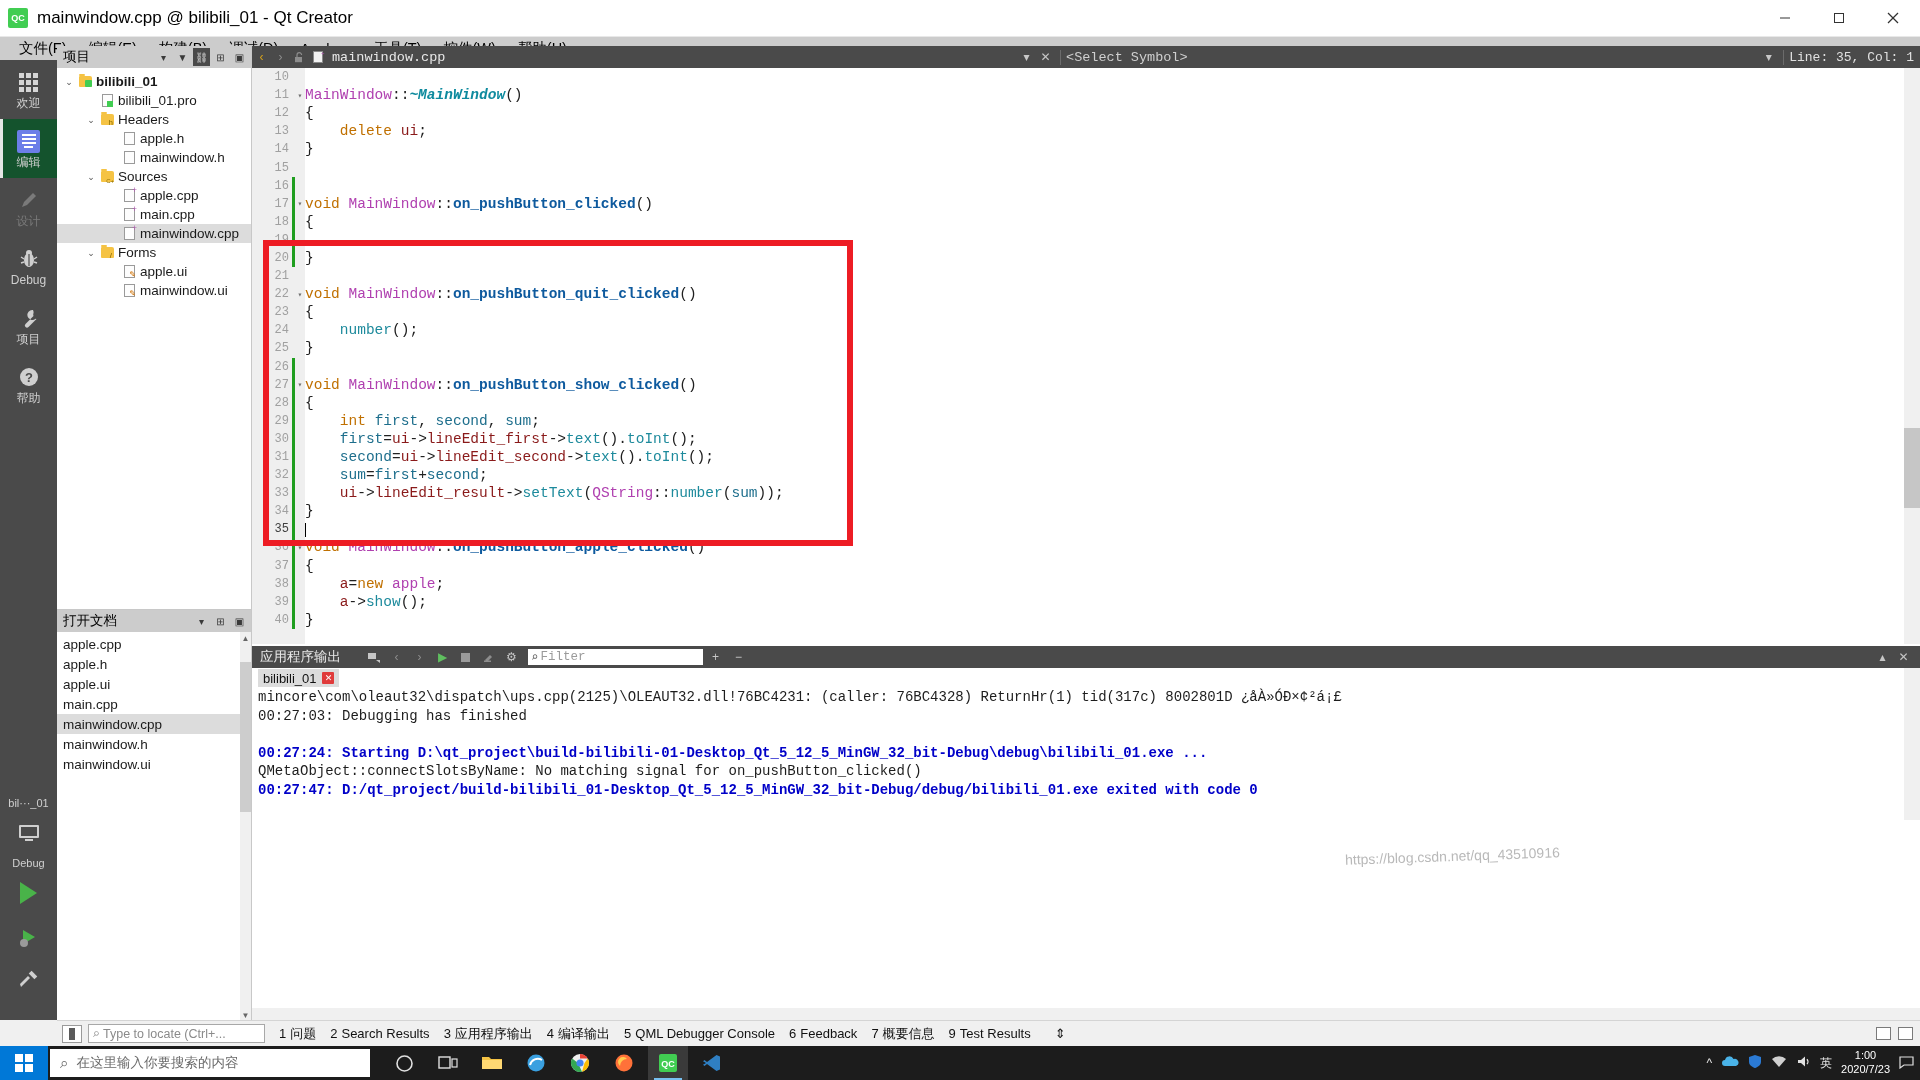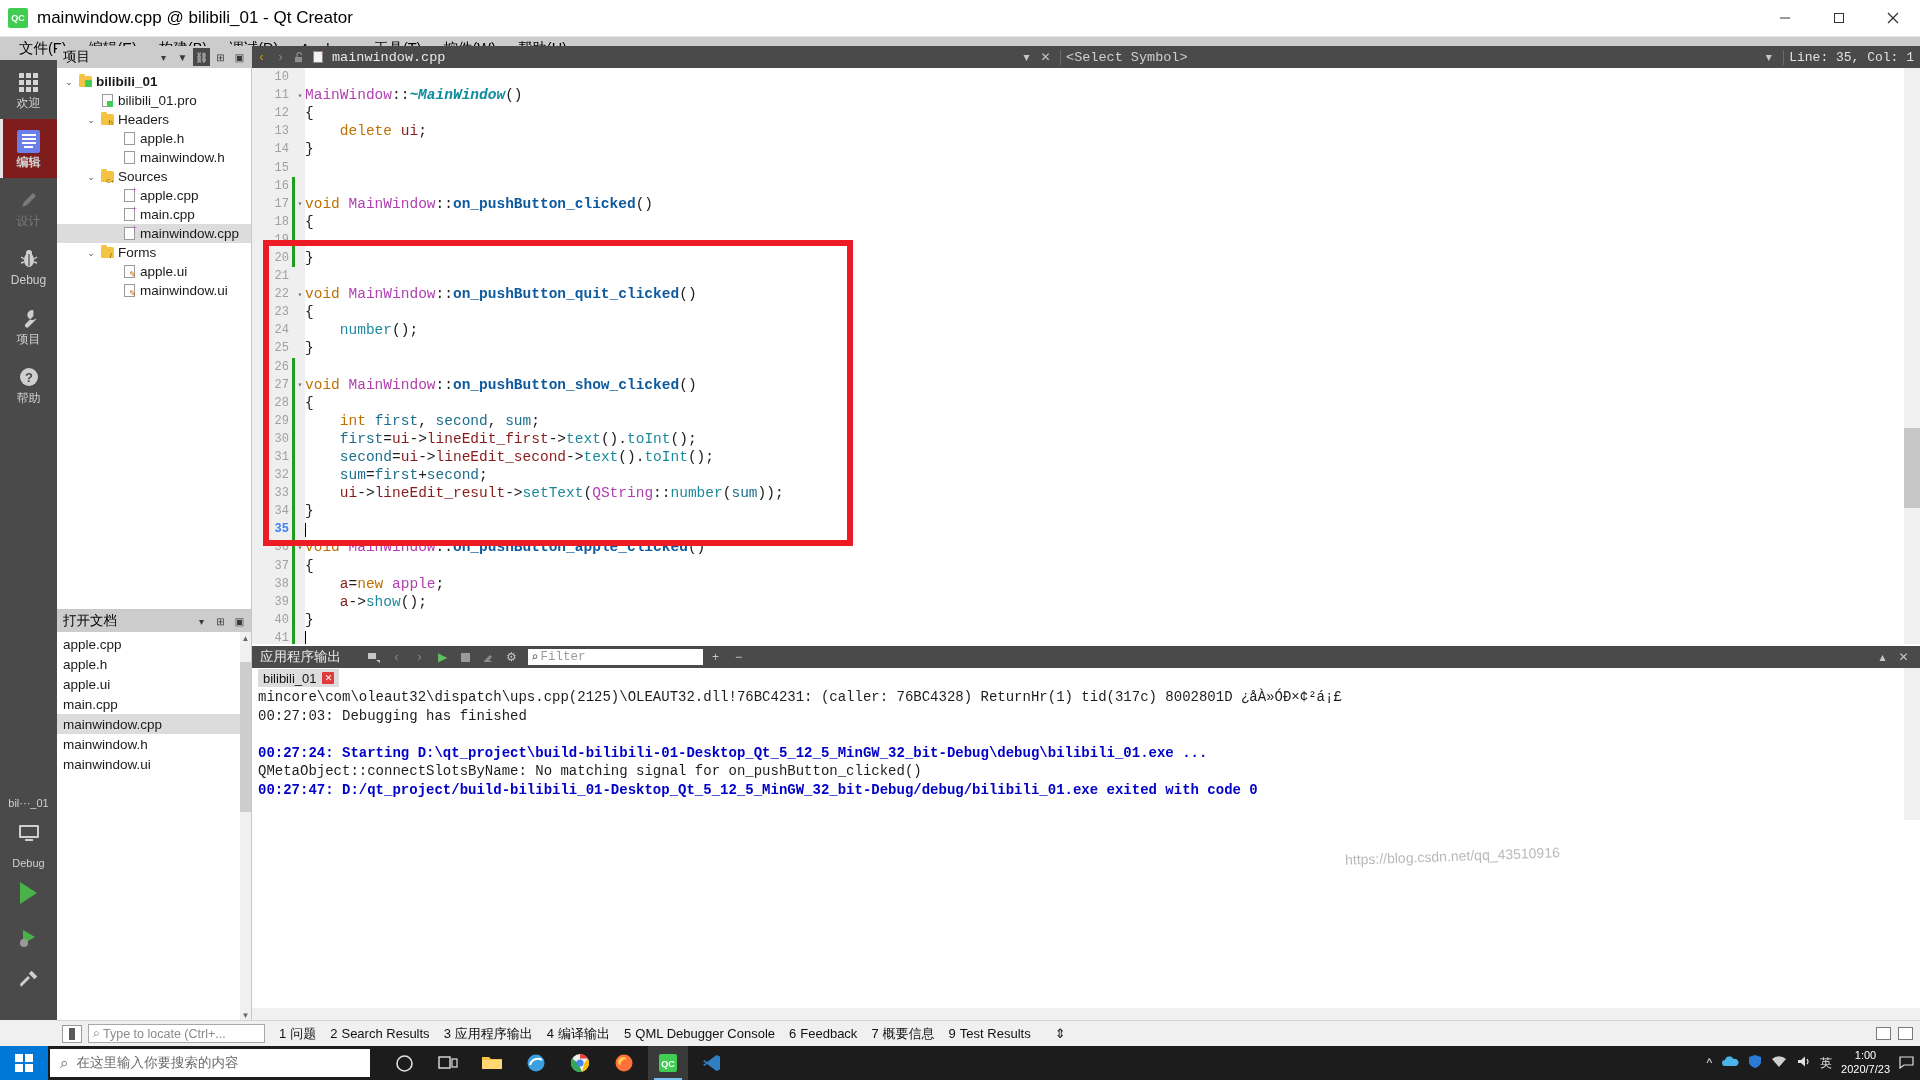--- a/index.html
+++ b/index.html
@@ -45,21 +45,21 @@
   
   .modebar {
     position:absolute; left:0; top:60px; width:57px; height:960px;
     background:#4a4a4a;
   }
   .mode {
     width:57px; height:59px; display:flex; flex-direction:column;
     align-items:center; justify-content:center; gap:3px;
     color:#cfcfcf; font-size:12px; position:relative;
   }
-  .mode.active { background:#7f1d1d;font-weight:bold; }
+  .mode.active { background:#14532d; }
   .mode.active::before {
     content:""; position:absolute; left:0; top:0; width:3px; height:100%;
     background:#e6e6e6;
   }
   .mode.disabled { color:#7a7a7a; }
   .mode .mlabel { line-height:1; }
   .mode .micon { height:24px; display:flex; align-items:center; }
 
   .grid-icon { display:grid; grid-template-columns:repeat(3,5px); grid-template-rows:repeat(3,5px); gap:2px; }
   .grid-icon i { background:#d5d5d5; display:block; }
@@ -130,21 +130,21 @@
 
   
   .editor {
     position:absolute; left:252px; top:68px; width:1668px; height:576px;
     background:#ffffff; overflow:hidden;
   }
   .gutter-bg { position:absolute; left:0; top:0; width:53px; height:576px; background:#efefef; }
   .codearea { position:absolute; left:0; top:0; width:1652px; height:576px; font-family:"Liberation Mono", monospace; font-size:14.5px; }
   .cl { height:18.1px; display:flex; align-items:center; white-space:pre; }
   .ln { width:40px; text-align:right; color:#a0a0a0; font-size:12px; padding-right:3px; }
-  .ln.cur { color:#3b82f6; font-weight:bold; }
+  .ln.cur { color:#404040; font-weight:normal; }
   .chg { width:3px; height:18.1px; }
   .chg.on { background:#1f9e1f; }
   .fold { width:10px; text-align:center; color:#707070; font-size:8px; }
   .ctext { padding-left:0; color:#202020; }
   .k  { color:#c07000; }          
   .cls{ color:#b040b0; }          
   .fn { color:#0e5a9e; font-weight:bold; } 
   .fni{ color:#0e8a9e; font-style:italic; font-weight:bold; }
   .mem{ color:#8a1a1a; }          
   .cal{ color:#1d8a9c; }          
@@ -560,21 +560,20 @@
         <div class="cl"><span class="ln">31</span><span class="chg on"></span><span class="fold"></span><span class="ctext"><span class="pn">    </span><span class="loc">second</span><span class="pn">=</span><span class="mem">ui</span><span class="pn">-&gt;</span><span class="mem">lineEdit_second</span><span class="pn">-&gt;</span><span class="cal">text</span><span class="pn">().</span><span class="cal">toInt</span><span class="pn">();</span></span></div>
         <div class="cl"><span class="ln">32</span><span class="chg on"></span><span class="fold"></span><span class="ctext"><span class="pn">    </span><span class="loc">sum</span><span class="pn">=</span><span class="loc">first</span><span class="pn">+</span><span class="loc">second</span><span class="pn">;</span></span></div>
         <div class="cl"><span class="ln">33</span><span class="chg on"></span><span class="fold"></span><span class="ctext"><span class="pn">    </span><span class="mem">ui</span><span class="pn">-&gt;</span><span class="mem">lineEdit_result</span><span class="pn">-&gt;</span><span class="cal">setText</span><span class="pn">(</span><span class="cls">QString</span><span class="pn">::</span><span class="cal">number</span><span class="pn">(</span><span class="loc">sum</span><span class="pn">));</span></span></div>
         <div class="cl"><span class="ln">34</span><span class="chg on"></span><span class="fold"></span><span class="ctext"><span class="pn">}</span></span></div>
         <div class="cl"><span class="ln cur">35</span><span class="chg on"></span><span class="fold"></span><span class="ctext"><span style="display: inline-block; width: 1px; height: 14px; background: rgb(0, 0, 0); vertical-align: middle;"></span></span></div>
         <div class="cl"><span class="ln">36</span><span class="chg on"></span><span class="fold">▾</span><span class="ctext"><span class="k">void</span><span class="pn"> </span><span class="cls">MainWindow</span><span class="pn">::</span><span class="fn">on_pushButton_apple_clicked</span><span class="pn">()</span></span></div>
         <div class="cl"><span class="ln">37</span><span class="chg on"></span><span class="fold"></span><span class="ctext"><span class="pn">{</span></span></div>
         <div class="cl"><span class="ln">38</span><span class="chg on"></span><span class="fold"></span><span class="ctext"><span class="pn">    </span><span class="mem">a</span><span class="pn">=</span><span class="k">new</span><span class="pn"> </span><span class="cls">apple</span><span class="pn">;</span></span></div>
         <div class="cl"><span class="ln">39</span><span class="chg on"></span><span class="fold"></span><span class="ctext"><span class="pn">    </span><span class="mem">a</span><span class="pn">-&gt;</span><span class="cal">show</span><span class="pn">();</span></span></div>
         <div class="cl"><span class="ln">40</span><span class="chg on"></span><span class="fold"></span><span class="ctext"><span class="pn">}</span></span></div>
-        <div class="cl"><span class="ln">41</span><span class="chg on"></span><span class="fold"></span><span class="ctext"><span style="display: inline-block; width: 1px; height: 14px; background: rgb(0, 0, 0); vertical-align: middle;"></span></span></div>
       </div>
     <div class="editor-scroll">
       <div class="ed-thumb"></div>
     </div>
   </div>
   <div class="redbox"></div>
 
   <div class="outpane">
     <div class="out-header">
       <span class="out-title">应用程序输出</span>

